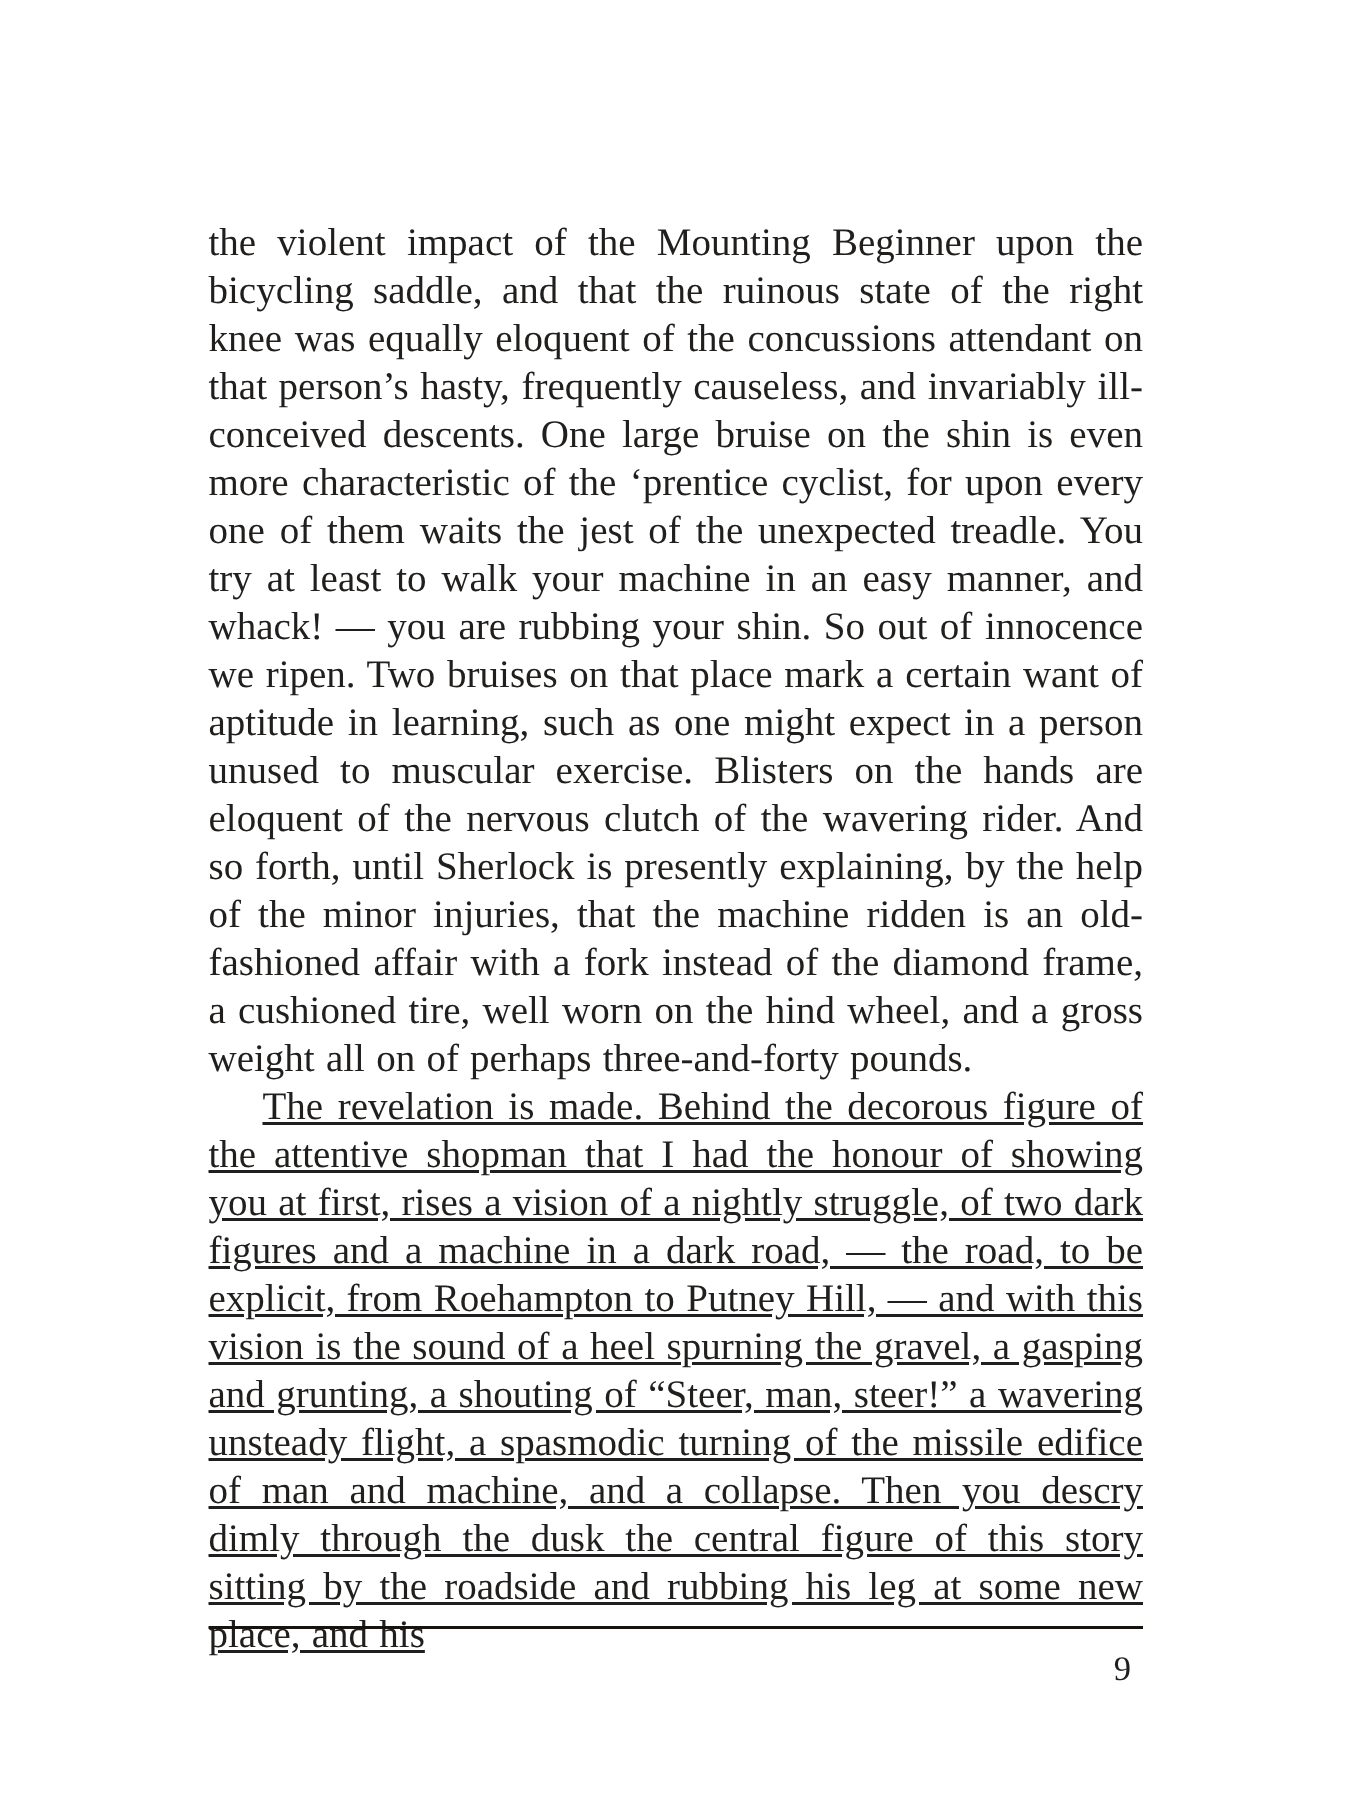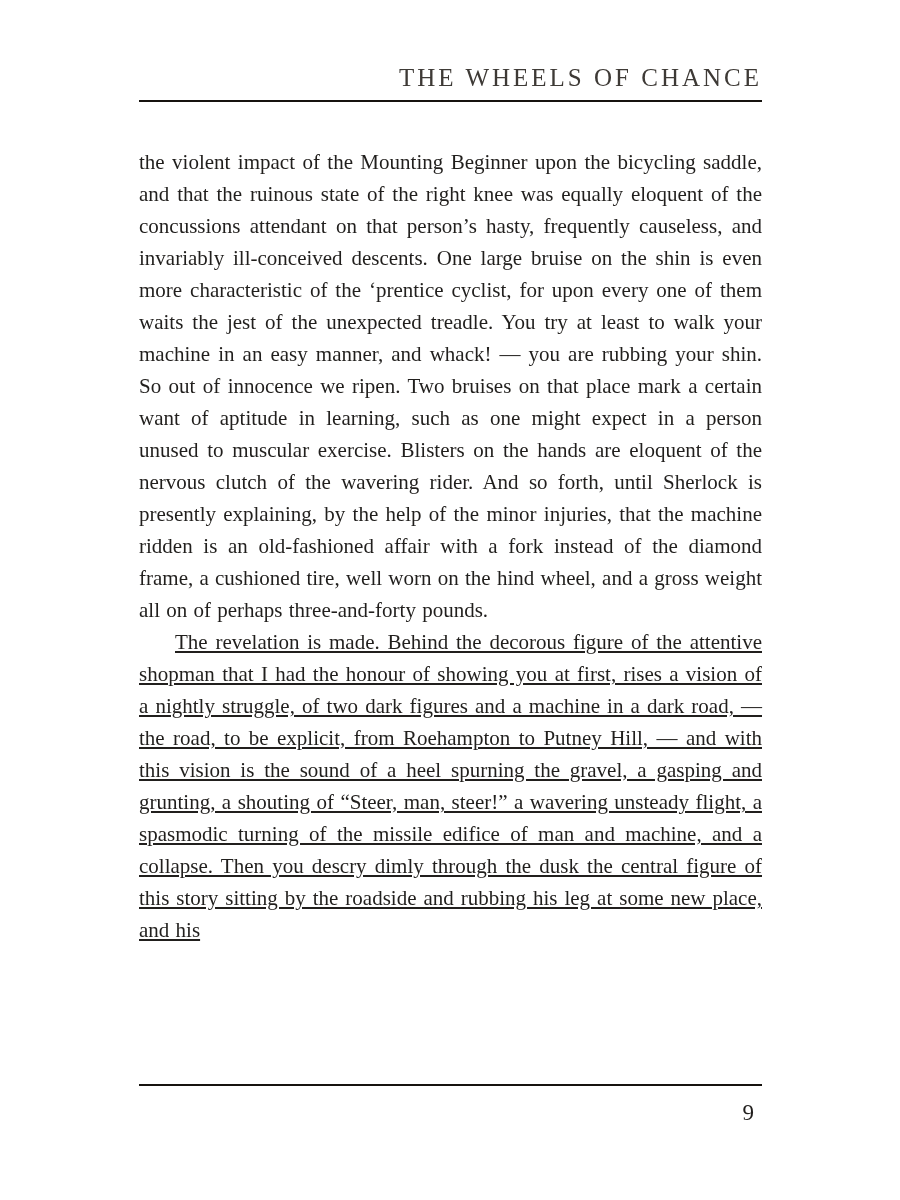--- a/index.html
+++ b/index.html
@@ -38,21 +38,21 @@
     background: #16130f;
   }
   .body-text {
     position: absolute;
     top: 146px;
     left: 139px;
     width: 623px;
   }
   .para {
     margin: 0;
-    font-size: 21px;
+    font-size: 26px;
     line-height: 32px;
     text-align: justify;
     color: #211f1d;
     word-spacing: 1px;
   }
   .para.no-indent { text-indent: 0; }
   .para.indent { text-indent: 36px; text-decoration: underline; }
   .page-footer {
     position: absolute;
     top: 1084px;
@@ -69,24 +69,20 @@
     padding-right: 8px;
     font-size: 23px;
     color: #211f1d;
   }
 </style>
 </head>
 <body>
 
 <div class="page">
 
-  <header class="running-head">
-    <div class="running-title">THE WHEELS OF CHANCE</div>
-    <div class="header-rule"></div>
-  </header>
 
   <main class="body-text">
     <p class="para no-indent">the violent impact of the Mounting Beginner upon the bicycling saddle, and that the ruinous state of the right knee was equally eloquent of the concussions attendant on that person’s hasty, frequently causeless, and invariably ill-conceived descents. One large bruise on the shin is even more characteristic of the ‘prentice cyclist, for upon every one of them waits the jest of the unexpected treadle. You try at least to walk your machine in an easy manner, and whack! — you are rubbing your shin. So out of innocence we ripen. Two bruises on that place mark a certain want of aptitude in learning, such as one might expect in a person unused to muscular exercise. Blisters on the hands are eloquent of the nervous clutch of the wavering rider. And so forth, until Sherlock is presently explaining, by the help of the minor injuries, that the machine ridden is an old-fashioned affair with a fork instead of the diamond frame, a cushioned tire, well worn on the hind wheel, and a gross weight all on of perhaps three-and-forty pounds.</p>
     <p class="para indent">The revelation is made. Behind the decorous figure of the attentive shopman that I had the honour of showing you at first, rises a vision of a nightly struggle, of two dark figures and a machine in a dark road, — the road, to be explicit, from Roehampton to Putney Hill, — and with this vision is the sound of a heel spurning the gravel, a gasping and grunting, a shouting of “Steer, man, steer!” a wavering unsteady flight, a spasmodic turning of the missile edifice of man and machine, and a collapse. Then you descry dimly through the dusk the central figure of this story sitting by the roadside and rubbing his leg at some new place, and his</p>
   </main>
 
   <footer class="page-footer">
     <div class="footer-rule"></div>
     <div class="page-number">9</div>
   </footer>

